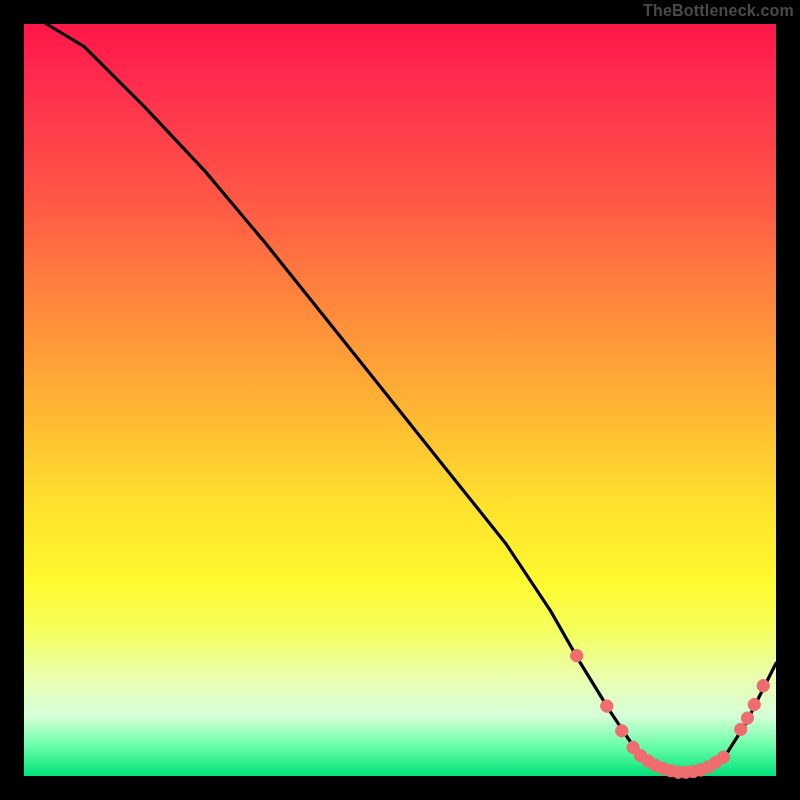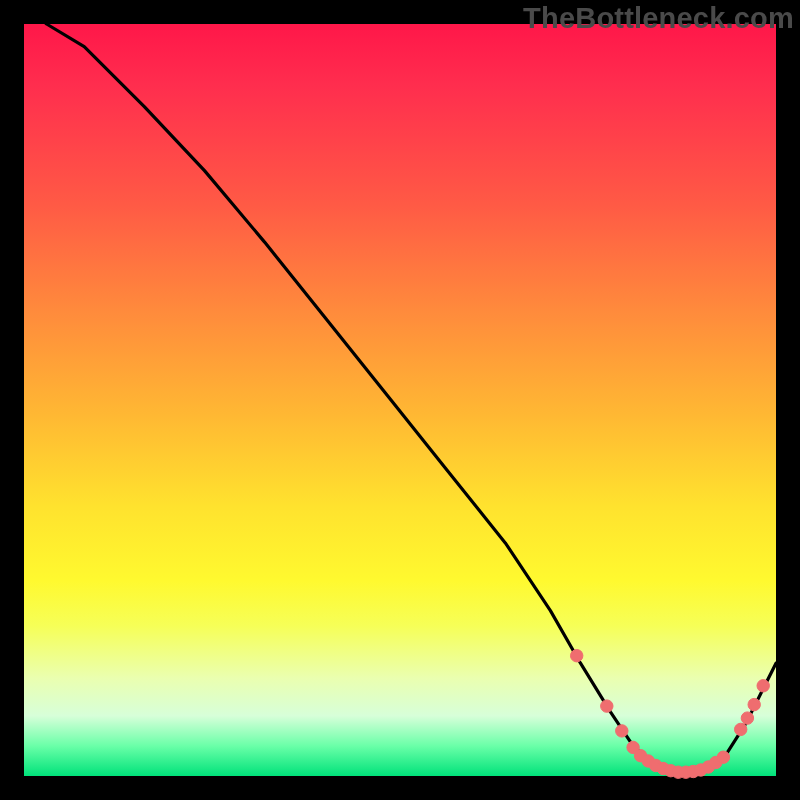--- a/index.html
+++ b/index.html
@@ -49,21 +49,21 @@
     left: 0; top: 0;
     width: 752px;
     height: 752px;
     overflow: visible;
   }
   .watermark {
     position: absolute;
     top: 2px;
     right: 6px;
     color: #4a4a4a;
-    font-size: 29px;
+    font-size: 16px;
     font-weight: 600;
     letter-spacing: 0.2px;
     user-select: none;
   }
 </style>
 </head>
 <body>
 
 <div class="stage">
   <div class="plot">

